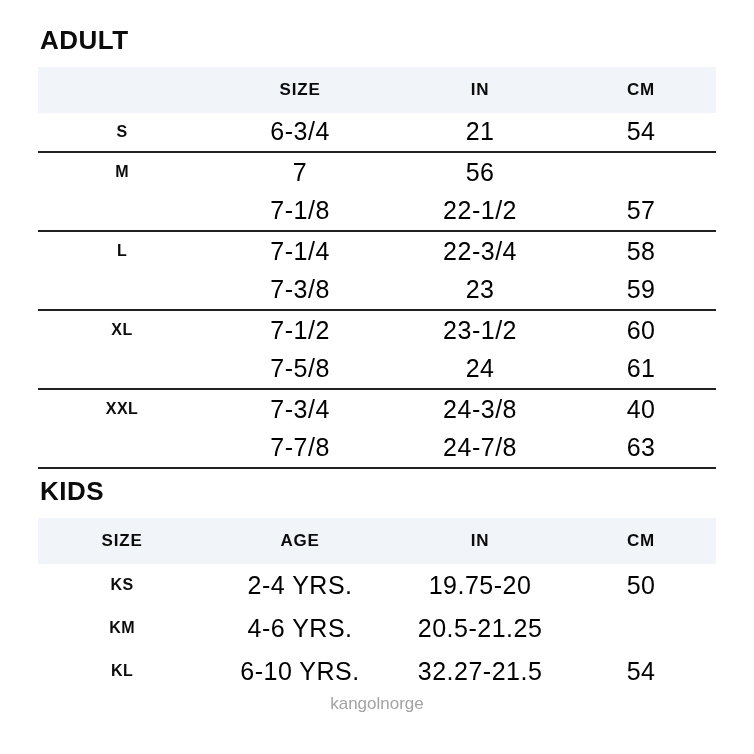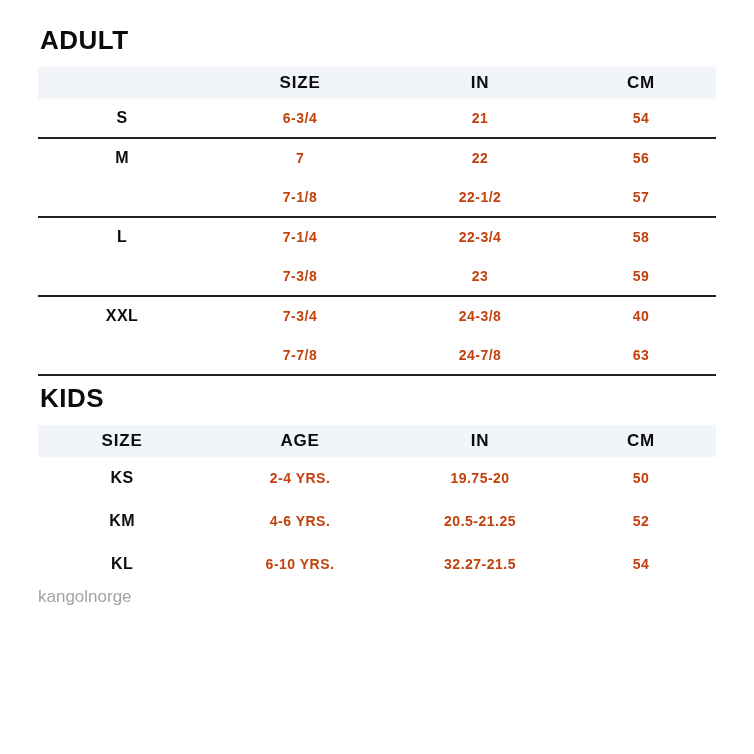--- a/index.html
+++ b/index.html
@@ -23,46 +23,47 @@
   }
   .kids-title { margin-top: 8px; }
 
   .grid-row {
     display: grid;
     grid-template-columns: 24.8% 27.7% 25.4% 22.1%;
     align-items: center;
   }
   .thead {
     background: #f1f5f9;
-    height: 32px;
+    height: 46px;
   }
   .th {
     text-align: center;
     font-weight: bold;
     font-size: 17px;
     letter-spacing: 0.8px;
     color: #0c0c0c;
   }
   .group { border-bottom: 2px solid #212121; }
   .tr { height: 38.5px; }
   .kids-row { height: 43px; }
   .td {
     text-align: center;
-    font-size: 14px;
-    font-weight: 700;
-    color: #c2410c;
+    font-size: 25px;
+    font-weight: 400;
+    color: #000000;
     letter-spacing: 0.5px;
   }
   .td.label {
     font-weight: bold;
     font-size: 16px;
     color: #0c0c0c;
     letter-spacing: 0.5px;
   }
   .footer {
+    text-align: center;
     font-size: 17px;
     color: #a3a3a3;
     line-height: 20px;
     margin-top: 1px;
   }
 </style>
 </head>
 <body>
 
 <div class="page">
@@ -84,21 +85,20 @@
           <div class="td">6-3/4</div>
           <div class="td">21</div>
           <div class="td">54</div>
         </div>
       </div>
 
       <div class="group">
         <div class="grid-row tr">
           <div class="td label">M</div>
           <div class="td">7</div>
-          <div class="td">22</div>
           <div class="td">56</div>
         </div>
         <div class="grid-row tr">
           <div class="td label"></div>
           <div class="td">7-1/8</div>
           <div class="td">22-1/2</div>
           <div class="td">57</div>
         </div>
       </div>
 
@@ -110,20 +110,34 @@
           <div class="td">58</div>
         </div>
         <div class="grid-row tr">
           <div class="td label"></div>
           <div class="td">7-3/8</div>
           <div class="td">23</div>
           <div class="td">59</div>
         </div>
       </div>
 
+      <div class="group">
+        <div class="grid-row tr">
+          <div class="td label">XL</div>
+          <div class="td">7-1/2</div>
+          <div class="td">23-1/2</div>
+          <div class="td">60</div>
+        </div>
+        <div class="grid-row tr">
+          <div class="td label"></div>
+          <div class="td">7-5/8</div>
+          <div class="td">24</div>
+          <div class="td">61</div>
+        </div>
+      </div>
 
       <div class="group">
         <div class="grid-row tr">
           <div class="td label">XXL</div>
           <div class="td">7-3/4</div>
           <div class="td">24-3/8</div>
           <div class="td">40</div>
         </div>
         <div class="grid-row tr">
           <div class="td label"></div>
@@ -149,21 +163,20 @@
       <div class="grid-row kids-row">
         <div class="td label">KS</div>
         <div class="td">2-4 YRS.</div>
         <div class="td">19.75-20</div>
         <div class="td">50</div>
       </div>
       <div class="grid-row kids-row">
         <div class="td label">KM</div>
         <div class="td">4-6 YRS.</div>
         <div class="td">20.5-21.25</div>
-        <div class="td">52</div>
       </div>
       <div class="grid-row kids-row">
         <div class="td label">KL</div>
         <div class="td">6-10 YRS.</div>
         <div class="td">32.27-21.5</div>
         <div class="td">54</div>
       </div>
     </div>
   </section>
 

